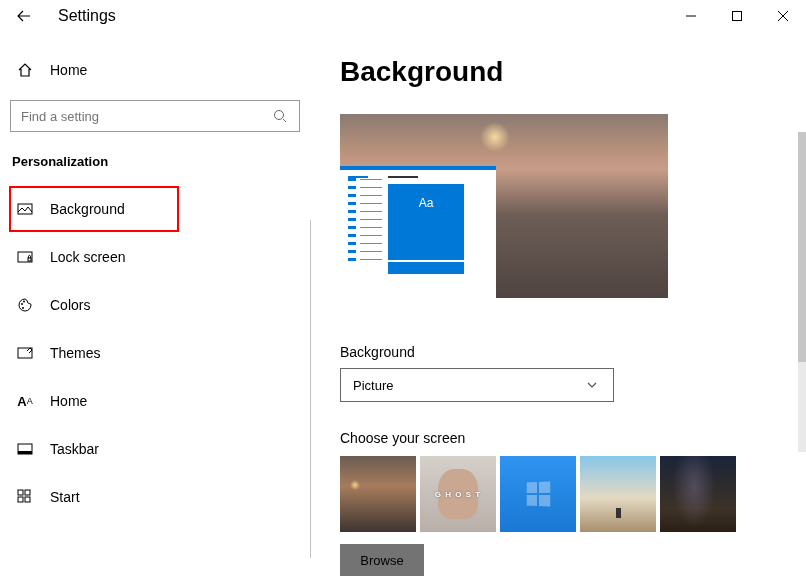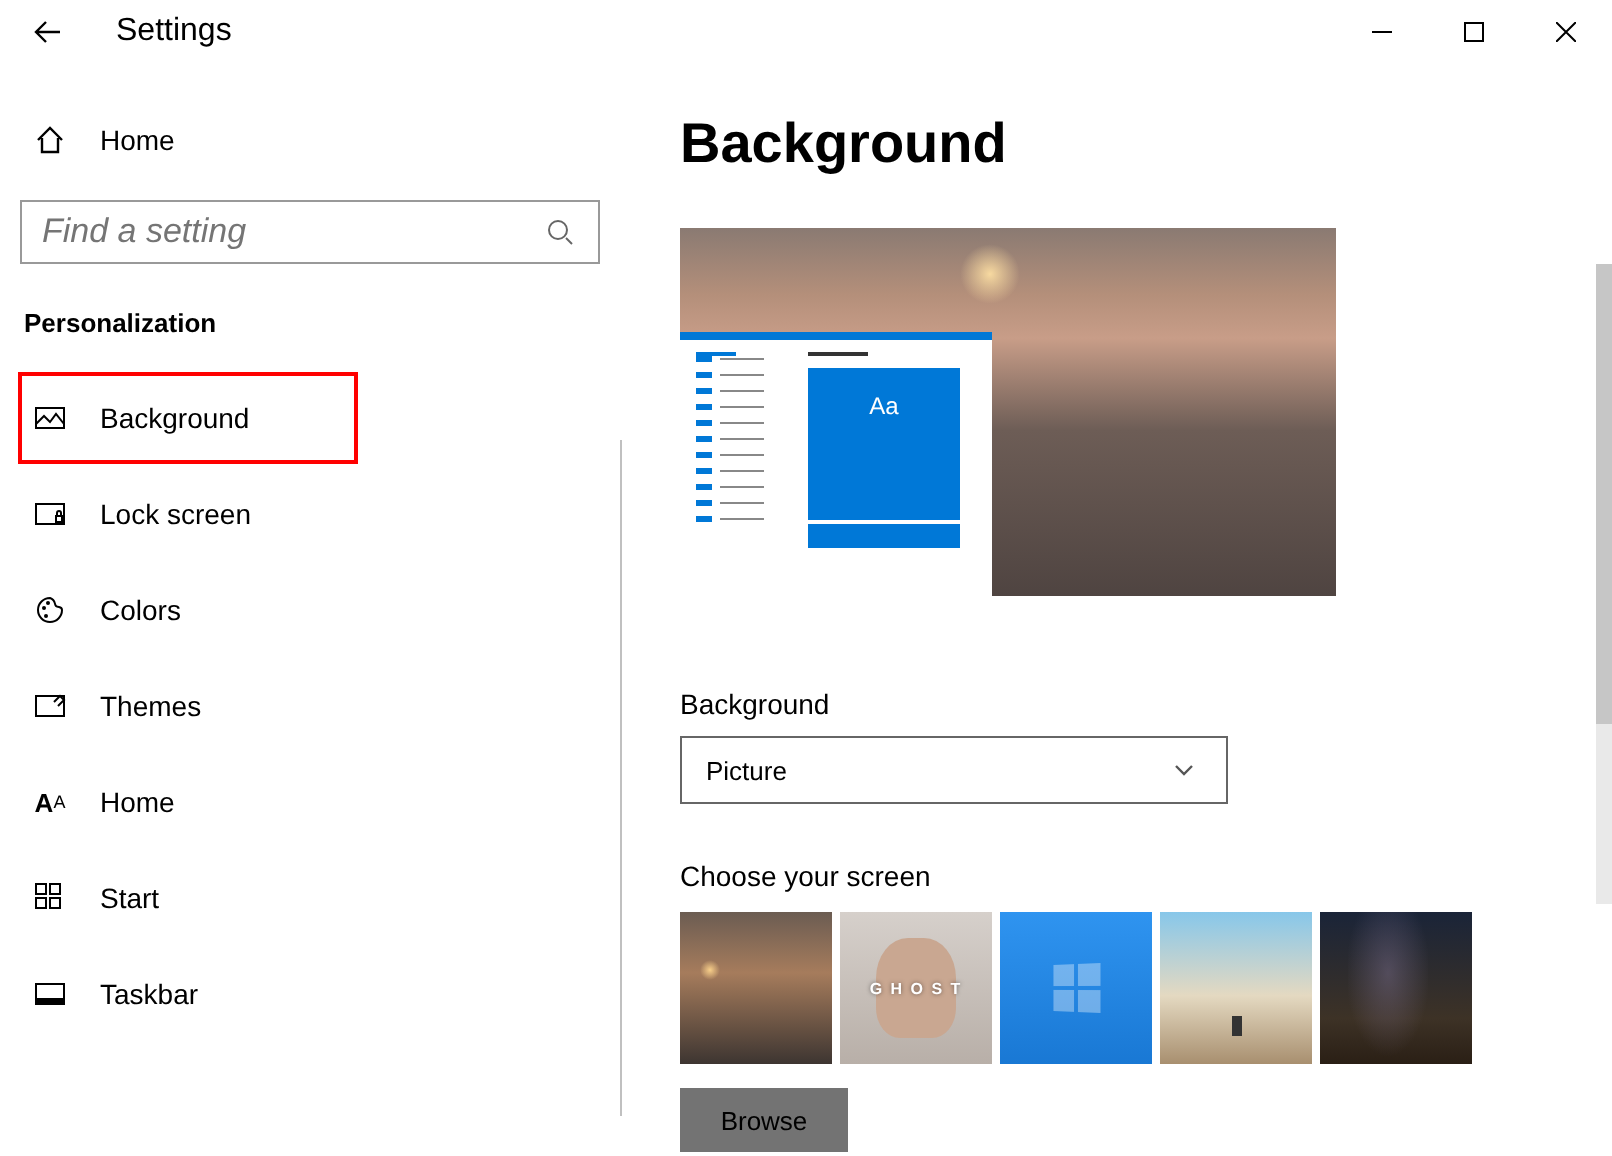--- a/index.html
+++ b/index.html
@@ -7,32 +7,32 @@
 .titlebar { height: 32px; display: flex; align-items: center; padding-left: 10px; }
 .titlebar .back { width: 28px; height: 28px; display: flex; align-items: center; justify-content: center; cursor: pointer; }
 .titlebar .title { font-size: 16px; margin-left: 20px; color: #000; }
 .winctrl { margin-left: auto; display: flex; }
 .winctrl > div { width: 46px; height: 32px; display: flex; align-items: center; justify-content: center; cursor: pointer; }
 .main { display: flex; height: calc(100% - 32px); position: relative; }
 .sidebar { width: 310px; padding: 0 10px; }
 .home-row { display: flex; align-items: center; height: 40px; margin-top: 18px; cursor: pointer; padding-left: 6px; }
 .home-row .lbl { margin-left: 16px; font-size: 14px; }
 .searchbox { margin-top: 10px; height: 32px; border: 1px solid #999; display: flex; align-items: center; padding: 0 10px; }
-.searchbox input { flex: 1; border: none; outline: none; font-size: 17px; background: transparent; font-style: italic; }
+.searchbox input { flex: 1; border: none; outline: none; font-size: 13px; background: transparent; }
 .section-title { font-size: 13px; font-weight: 600; margin-top: 22px; padding-left: 2px; }
 .navlist { margin-top: 18px; }
 .nav-item { display: flex; align-items: center; height: 44px; padding-left: 6px; cursor: pointer; margin-bottom: 4px; }
 .nav-item .lbl { margin-left: 16px; font-size: 14px; }
 .nav-item.selected { outline: 2px solid #ff0000; outline-offset: -1px; width: 168px; }
 .content { flex: 1; padding: 24px 0 0 30px; position: relative; overflow: hidden; }
 .page-title { font-size: 28px; font-weight: 600; }
 .preview { width: 328px; height: 184px; margin-top: 26px; position: relative; background: linear-gradient(180deg, #8a7a72 0%, #b48f7a 18%, #c89d88 30%, #6d5d56 55%, #4f4441 100%); }
 .preview-sun { position: absolute; left: 140px; top: 8px; width: 30px; height: 30px; background: radial-gradient(circle, #f7d9a0 0%, rgba(247,217,160,0) 70%); }
 .preview-window { position: absolute; left: 0; top: 52px; width: 156px; height: 132px; background: #fff; border-top: 4px solid #0078d7; }
-.pw-inner { display: flex; height: 100%; padding: 8px; gap: 16px; }
+.pw-inner { display: flex; height: 100%; padding: 8px; gap: 0; }
 .pw-left { width: 40px; position: relative; }
 .pw-left::before { content:""; position:absolute; left:0; top:-2px; width:20px; height:2px; background:#0078d7; }
 .tick { width: 8px; height: 3px; background: #0078d7; margin-bottom: 5px; position: relative; }
 .tick::after { content:""; position:absolute; left:12px; top:1px; width:22px; height:1px; background:#888; }
 .pw-right { width: 76px; height: 76px; background: #0078d7; display: grid; grid-template-columns: 1fr 1fr; grid-template-rows: 1fr 1fr; gap: 2px; margin-top: 6px; position: relative; }
 .pw-right::before { content:""; position:absolute; left:0; top:-8px; width:30px; height:2px; background:#333; }
 .pw-tile { background: #0078d7; }
 .pw-tile:first-child { grid-column: 1 / 3; display: flex; align-items: center; justify-content: center; color: #fff; font-size: 12px; }
 .pw-bottom { height: 12px; background: #0078d7; margin-top: 2px; }
 .field-label { font-size: 14px; margin-top: 46px; }
@@ -153,36 +153,36 @@
       <div class="nav-item">
         <span class="icon">
             <span style="font-size:13px;font-weight:600;">A</span>
             <span style="font-size:9px;">A</span>
           </span>
         <span class="lbl">Home</span>
       </div>
       <div class="nav-item">
         <span class="icon">
             <svg width="16" height="16" viewBox="0 0 16 16">
+              <rect x="1" y="3" width="14" height="10" stroke="#000" fill="none"></rect>
+              <rect x="1" y="10" width="14" height="3" fill="#000"></rect>
+            </svg>
+          </span>
+        <span class="lbl">Taskbar</span>
+      </div>
+      <div class="nav-item">
+        <span class="icon">
+            <svg width="16" height="16" viewBox="0 0 16 16">
               <rect x="1" y="1" width="5" height="5" stroke="#000" fill="none"></rect>
               <rect x="8" y="1" width="5" height="5" stroke="#000" fill="none"></rect>
               <rect x="1" y="8" width="5" height="5" stroke="#000" fill="none"></rect>
               <rect x="8" y="8" width="5" height="5" stroke="#000" fill="none"></rect>
             </svg>
           </span>
         <span class="lbl">Start</span>
-      </div>
-      <div class="nav-item">
-        <span class="icon">
-            <svg width="16" height="16" viewBox="0 0 16 16">
-              <rect x="1" y="3" width="14" height="10" stroke="#000" fill="none"></rect>
-              <rect x="1" y="10" width="14" height="3" fill="#000"></rect>
-            </svg>
-          </span>
-        <span class="lbl">Taskbar</span>
       </div>
     </div>
   </div>
 
   <div class="midline"></div>
 
   <div class="content">
     <div class="page-title">Background</div>
 
     <div class="preview">

